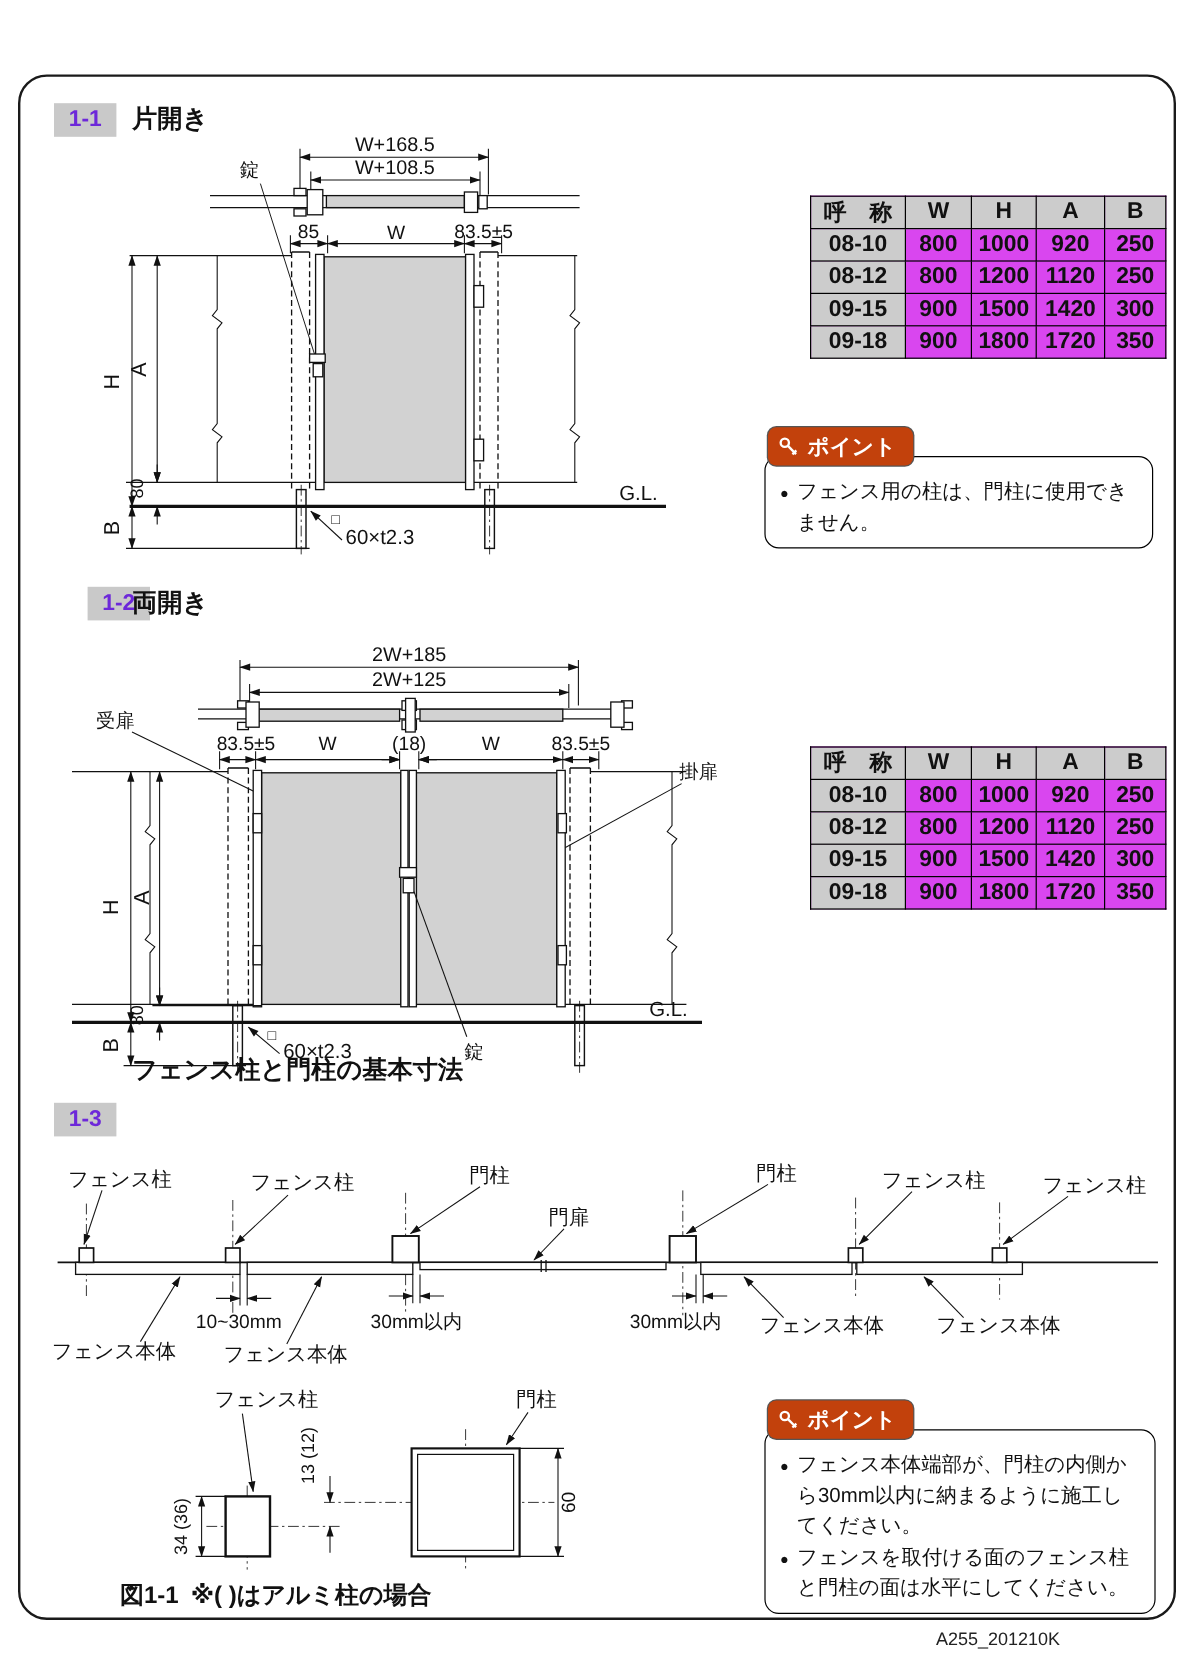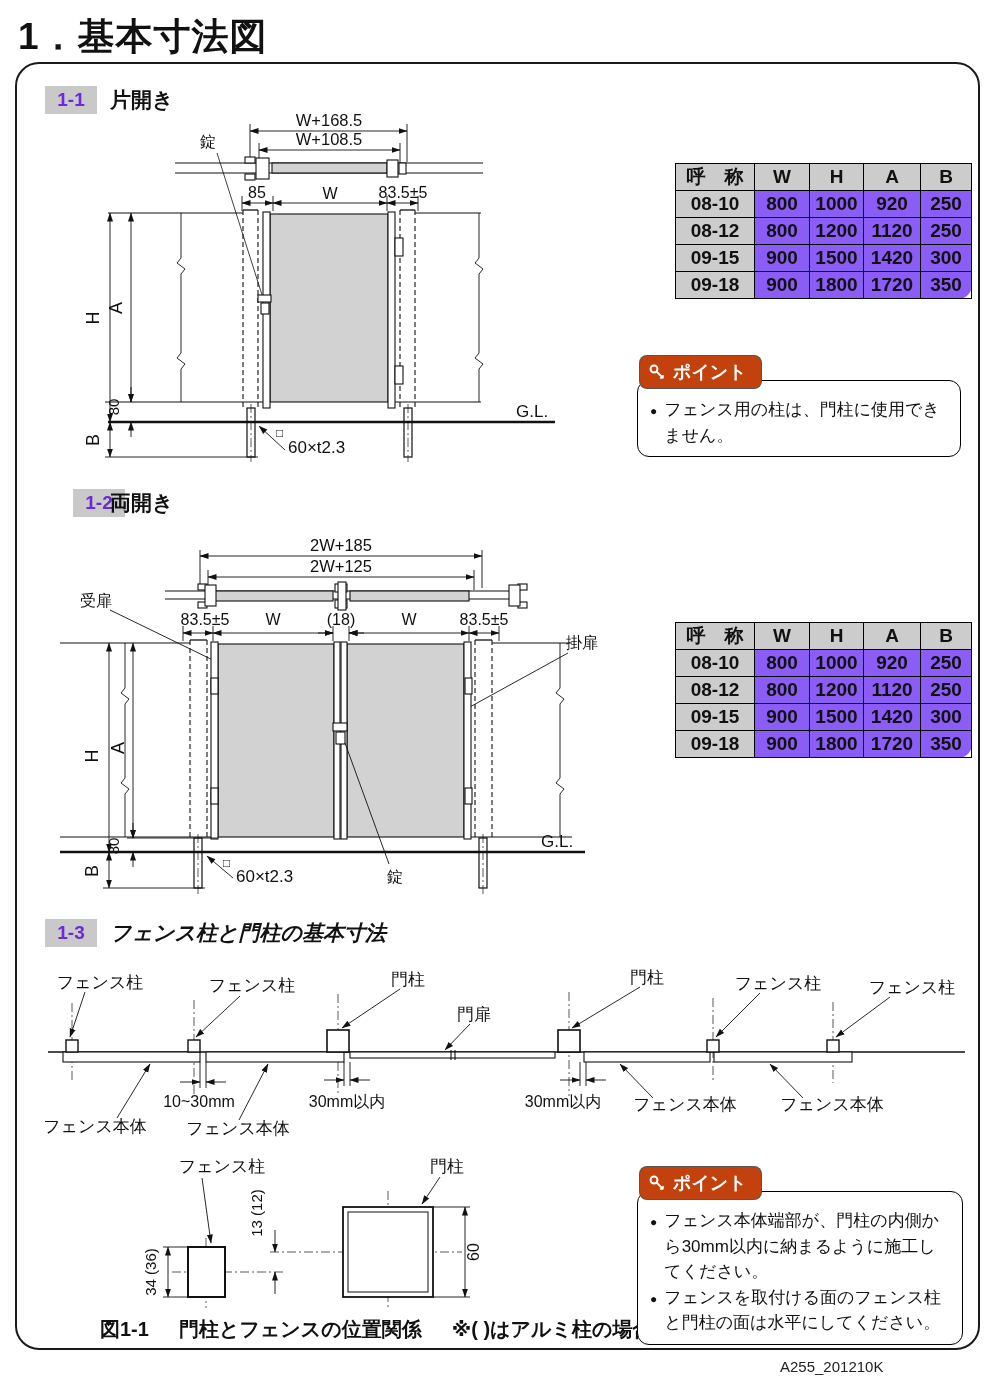--- a/index.html
+++ b/index.html
@@ -9,47 +9,46 @@
   
   .doc-title{font-size:37px;font-weight:bold;letter-spacing:1px;}
   .doc-note{font-size:21px;font-weight:bold;}
   
   .frame{border:2.5px solid #1a1a1a;border-radius:24px;}
   
   .sec-badge{width:52px;height:28px;background:#c9c9c9;color:#6d28d9;font-size:19px;font-weight:bold;
              display:flex;align-items:center;justify-content:center;}
   .sec-title{font-size:21px;font-weight:bold;line-height:28px;}
   
-  table.spec{border-collapse:collapse;background:#8b5cf6;border-radius:14px;}
+  table.spec{border-collapse:collapse;background:#d946ef;}
   table.spec th,table.spec td{border:1.6px solid #000;text-align:center;font-size:19px;
       font-weight:bold;height:26px;padding:0;}
   table.spec th{background:#cccccc;}
   table.spec td.name{background:#cccccc;}
   table.spec th:nth-child(1),table.spec td:nth-child(1){width:78px;}
   table.spec th:nth-child(2),table.spec td:nth-child(2){width:54px;}
   table.spec th:nth-child(3),table.spec td:nth-child(3){width:53px;}
   table.spec th:nth-child(4),table.spec td:nth-child(4){width:56px;}
   table.spec th:nth-child(5),table.spec td:nth-child(5){width:50px;}
   
   .pt-badge{display:inline-flex;align-items:center;gap:7px;background:#c2410c;color:#fff;
             border-radius:7px;padding:4px 14px 4px 8px;font-size:18px;font-weight:bold;
             box-shadow:0 0 0 1px #555;}
   .pt-body{border:1.6px solid #000;border-radius:12px;background:#fff;padding:16px 10px 8px 12px;}
   .pt-item{display:flex;font-size:17px;line-height:1.5;color:#111;}
   .blt{font-size:12px;margin:5px 7px 0 0;}
-  .caption{font-size:20px;font-weight:bold;display:flex;gap:30px;white-space:nowrap;text-align:center;}
+  .caption{font-size:20px;font-weight:bold;display:flex;gap:10px;white-space:nowrap;text-align:center;}
   .footer-code{font-size:15px;color:#222;}
   svg text{font-family:"Liberation Sans","DejaVu Sans",sans-serif;fill:#111;}
 </style>
 </head>
 <body>
 
 <div class="page">
 
-  <div class="abs doc-title" style="left:18px;top:12px;">1．基本寸法図</div>
 
   <div class="abs frame" style="left:15px;top:62px;width:961px;height:1284px;"></div>
 
   <div class="abs sec-badge" style="left:45px;top:86px;">1-1</div>
   <div class="abs sec-title" style="left:110px;top:86px;">片開き</div>
 
   <svg class="abs" style="left:75px;top:110px;" width="480" height="358" viewBox="0 0 480 358">
     <defs>
       <marker id="m1e" markerWidth="10" markerHeight="8" refX="8.5" refY="4" orient="auto" markerUnits="userSpaceOnUse">
         <path d="M0,1 L9,4 L0,7 z" fill="#111"></path>
@@ -368,21 +367,21 @@
           <td class="name">09-18</td>
           <td>900</td>
           <td>1800</td>
           <td>1720</td>
           <td>350</td>
         </tr>
       </tbody>
     </table>
 
   <div class="abs sec-badge" style="left:45px;top:919px;">1-3</div>
-  <div class="abs sec-title" style="left:110px;top:919px;font-style:italic;">フェンス柱と門柱の基本寸法</div>
+  <div class="abs sec-title" style="left:110px;top:878px;">フェンス柱と門柱の基本寸法</div>
 
   <svg class="abs" style="left:25px;top:958px;" width="950" height="190" viewBox="0 0 950 190">
     <defs>
       <marker id="m3e" markerWidth="10" markerHeight="8" refX="8.5" refY="4" orient="auto" markerUnits="userSpaceOnUse">
         <path d="M0,1 L9,4 L0,7 z" fill="#111"></path>
         </marker>
     </defs>
 
     <g stroke="#111" stroke-width="0.7" stroke-dasharray="9 3 2 3">
       <line x1="47" y1="45" x2="47" y2="125"></line>
@@ -496,21 +495,20 @@
         <line x1="323" y1="139" x2="360" y2="139"></line>
       <line x1="355" y1="49" x2="355" y2="139" marker-start="url(#m4s)" marker-end="url(#m4e)"></line>
     </g>
     <text x="46" y="114" font-size="15" text-anchor="middle" transform="rotate(-90 46 114)">34 (36)</text>
     <text x="152" y="55" font-size="15" text-anchor="middle" transform="rotate(-90 152 55)">13 (12)</text>
     <text x="369" y="94" font-size="16" text-anchor="middle" transform="rotate(-90 369 94)">60</text>
   </svg>
 
   <div class="abs caption" style="left:100px;top:1316px;">
     <span>図1-1</span>
-    <span>門柱とフェンスの位置関係</span>
     <span>※( )はアルミ柱の場合</span>
   </div>
 
   <div class="abs pt-body" style="left:637px;top:1191px;width:302px;">
     <div>
         <div class="pt-item">
           <span class="blt">●</span>
           <span class="ptx">フェンス本体端部が、門柱の内側から30mm以内に納まるように施工してください。</span>
         </div>
         <div class="pt-item">

